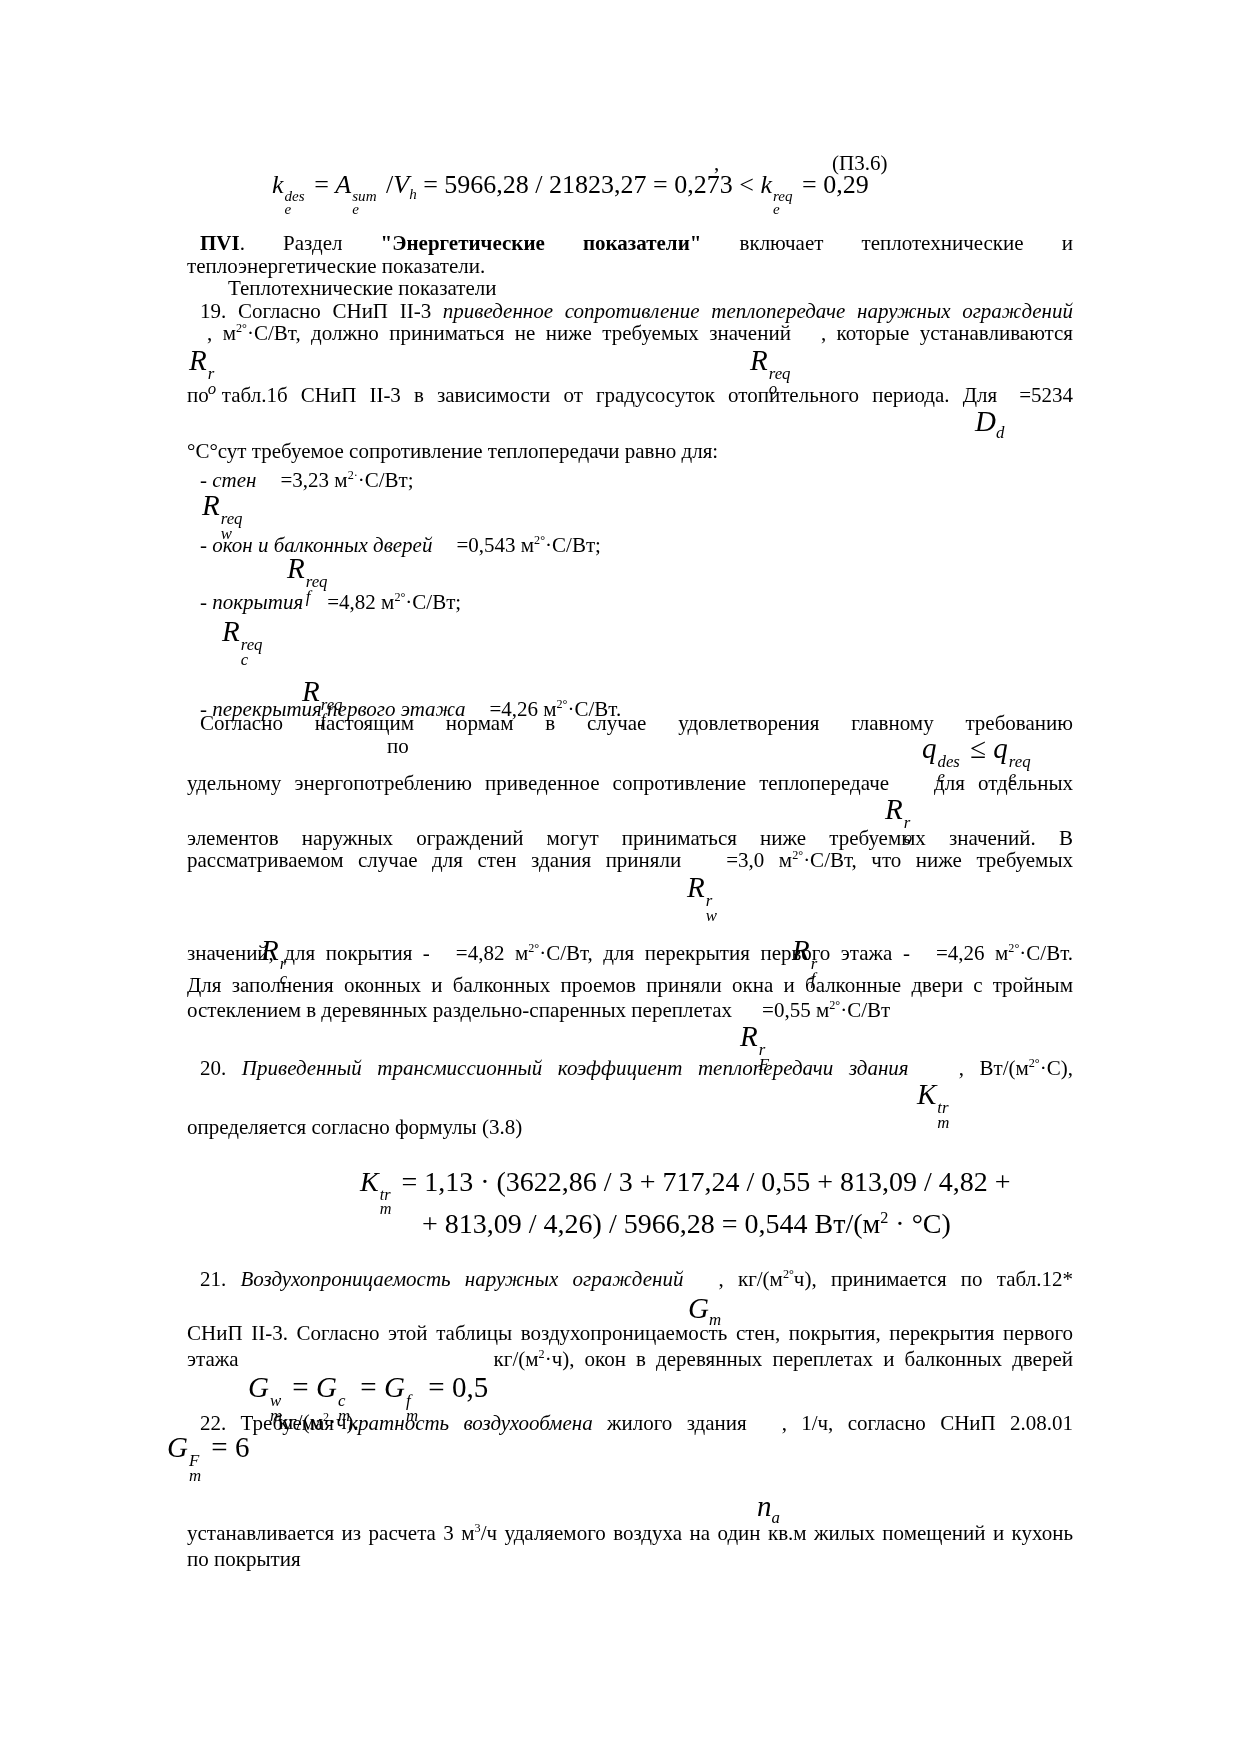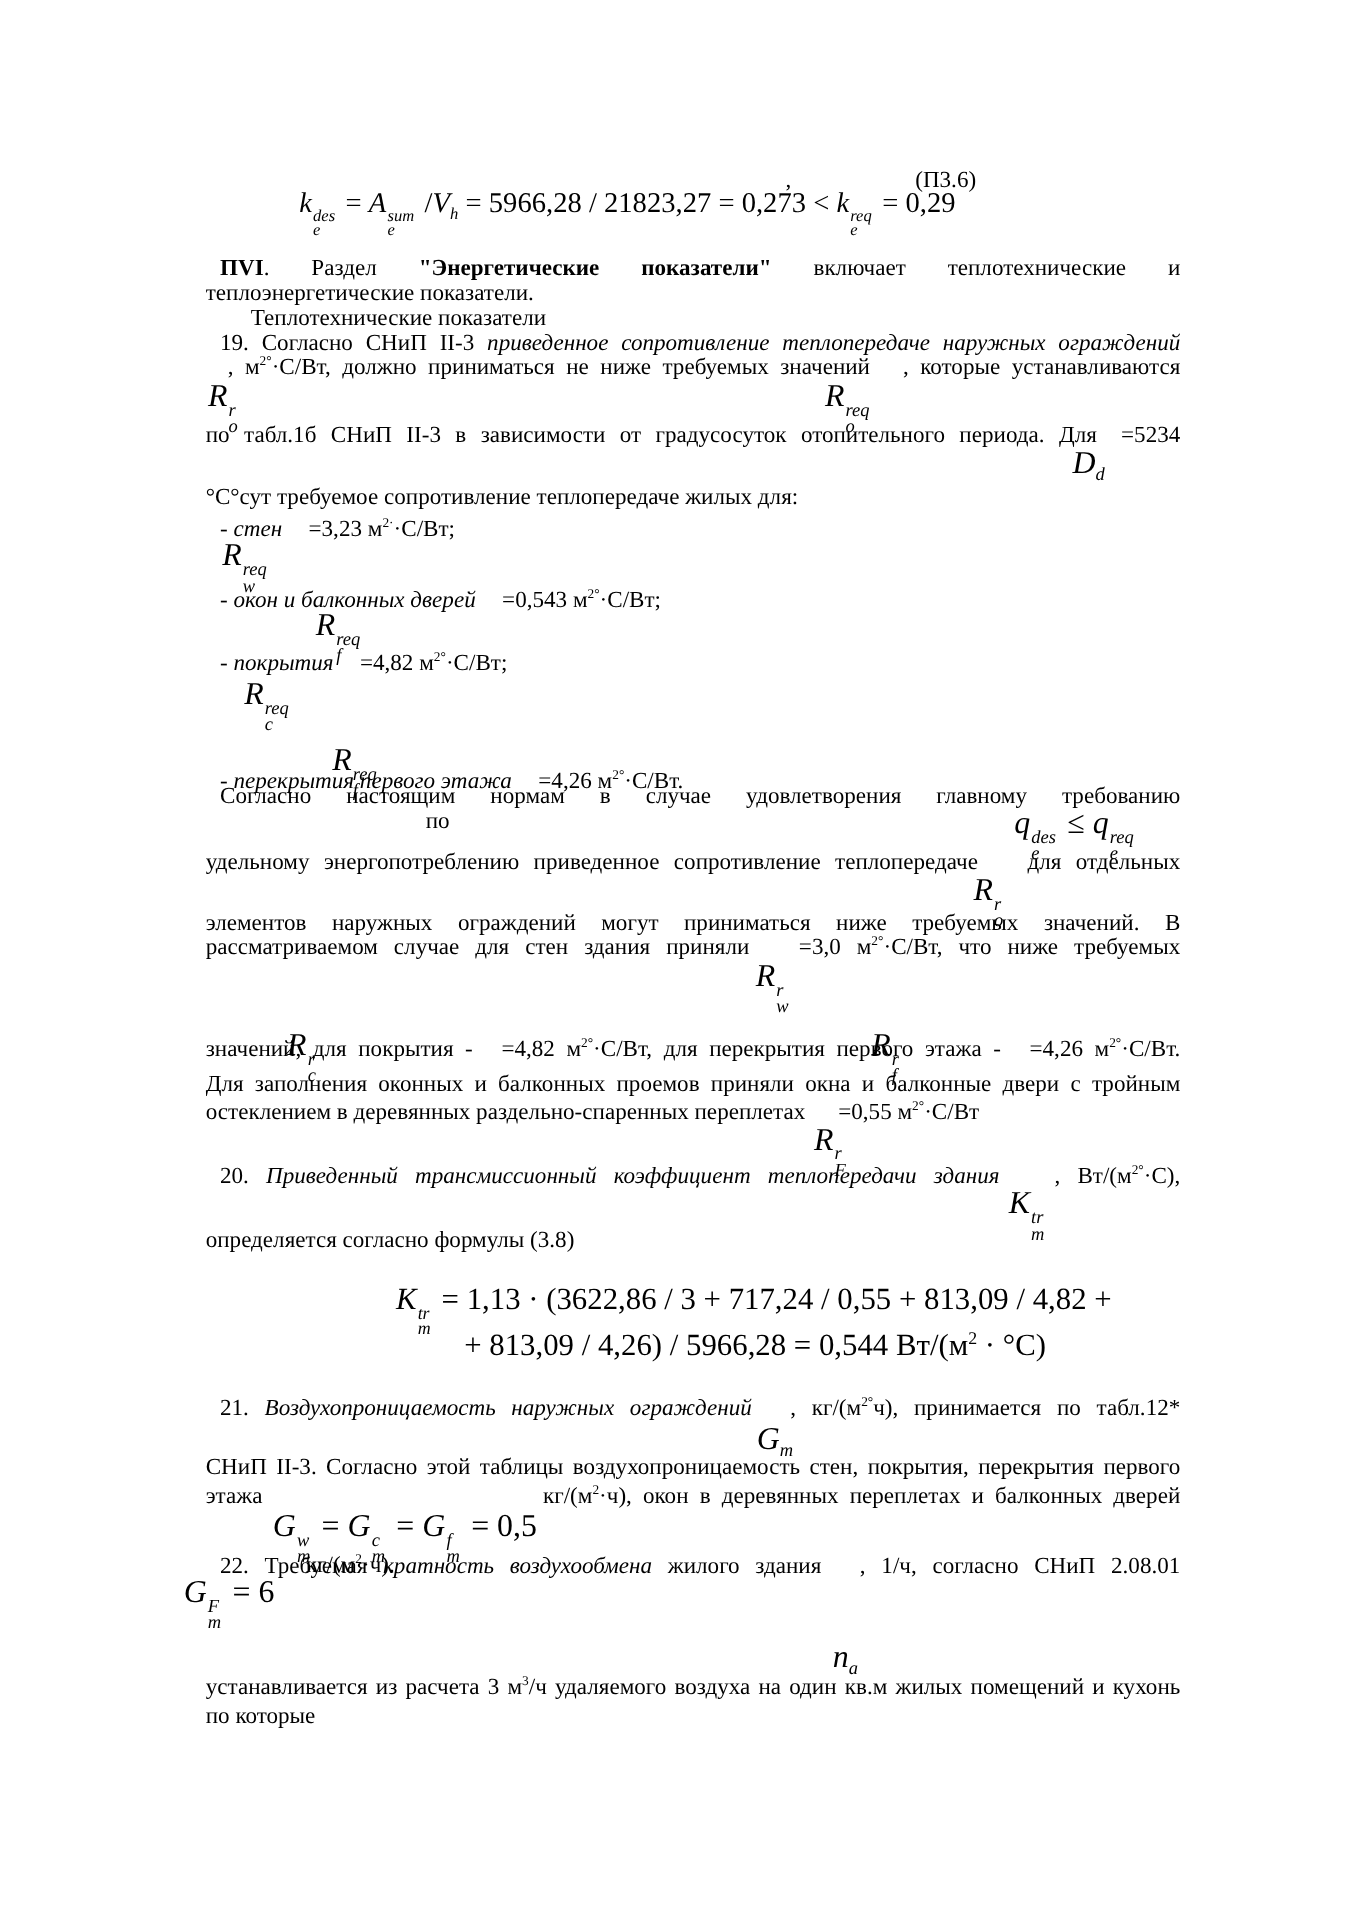--- a/index.html
+++ b/index.html
@@ -72,21 +72,21 @@
   <div class="fx" style="left:189px;top:345px;"><i>R</i><span class="ss">
         <span class="t">r</span>
         <span class="b">o</span>
       </span></div>
   <div class="fx" style="left:750px;top:345px;"><i>R</i><span class="ss">
         <span class="t">req</span>
         <span class="b">o</span>
       </span></div>
   <div class="ln j" style="top:384px;">по табл.1б СНиП II-3 в зависимости от градусосуток отопительного периода. Для<span class="gp g22"></span>=5234</div>
   <div class="fx" style="left:975px;top:406px;"><i>D</i><sub class="sb">d</sub></div>
-  <div class="ln" style="top:440px;">°С°сут требуемое сопротивление теплопередаче жилых для:</div>
+  <div class="ln" style="top:440px;">°С°сут требуемое сопротивление теплопередачи равно для:</div>
 
   <div class="ln ind" style="top:469px;">- <i>стен</i><span class="gp g24"></span>=3,23 м<sup>2·</sup>·С/Вт;</div>
   <div class="fx" style="left:202px;top:490px;"><i>R</i><span class="ss">
         <span class="t">req</span>
         <span class="b">w</span>
       </span></div>
   <div class="ln ind" style="top:534px;">- <i>окон и балконных дверей</i><span class="gp g24"></span>=0,543 м<sup>2°</sup>·С/Вт;</div>
   <div class="fx" style="left:287px;top:553px;"><i>R</i><span class="ss">
         <span class="t">req</span>
         <span class="b">f</span>
@@ -166,15 +166,15 @@
       </span> = 0,5</div>
   <div class="ln" style="left:278px;top:1411px;width:200px;">кг/(м<sup>2</sup>·ч).</div>
   <div class="fx" style="left:167px;top:1432px;"><i>G</i><span class="ss">
         <span class="t">F</span>
         <span class="b">m</span>
       </span> = 6</div>
 
   <div class="ln j ind" style="top:1412px;">22. Требуемая <i>кратность воздухообмена</i> жилого здания<span class="gp g35"></span>, 1/ч, согласно СНиП 2.08.01</div>
   <div class="fx" style="left:757px;top:1491px;"><i>n</i><sub class="sb">a</sub></div>
   <div class="ln j" style="top:1522px;">устанавливается из расчета 3 м<sup>3</sup>/ч удаляемого воздуха на один кв.м жилых помещений и кухонь</div>
-  <div class="ln" style="top:1548px;">по которые</div>
+  <div class="ln" style="top:1548px;">по покрытия</div>
 
 </div>
 
 </body></html>

